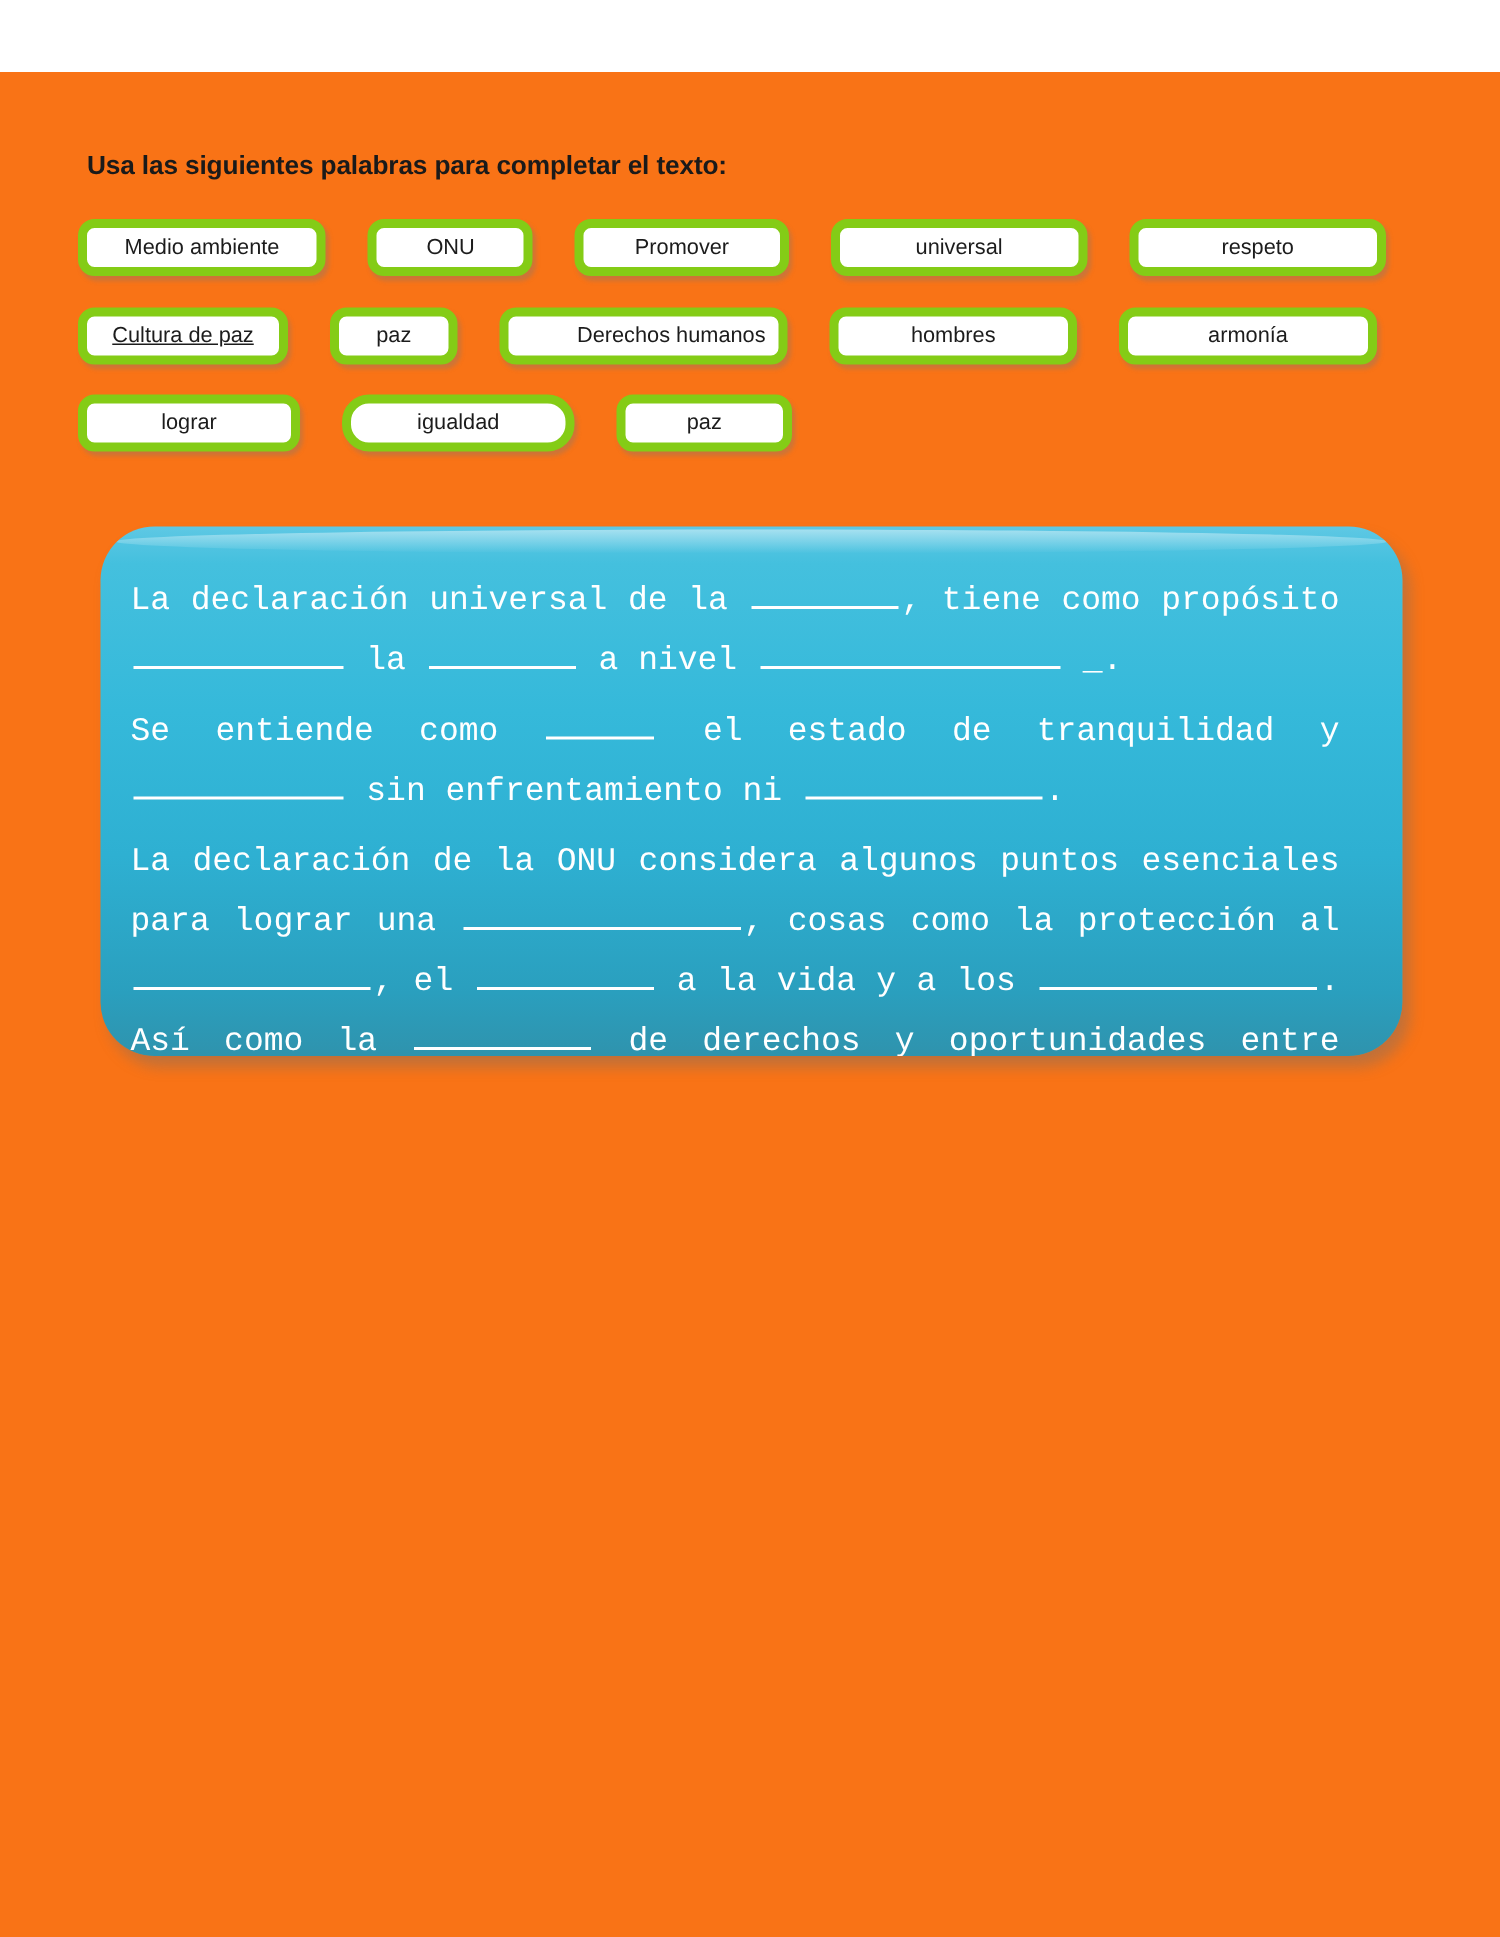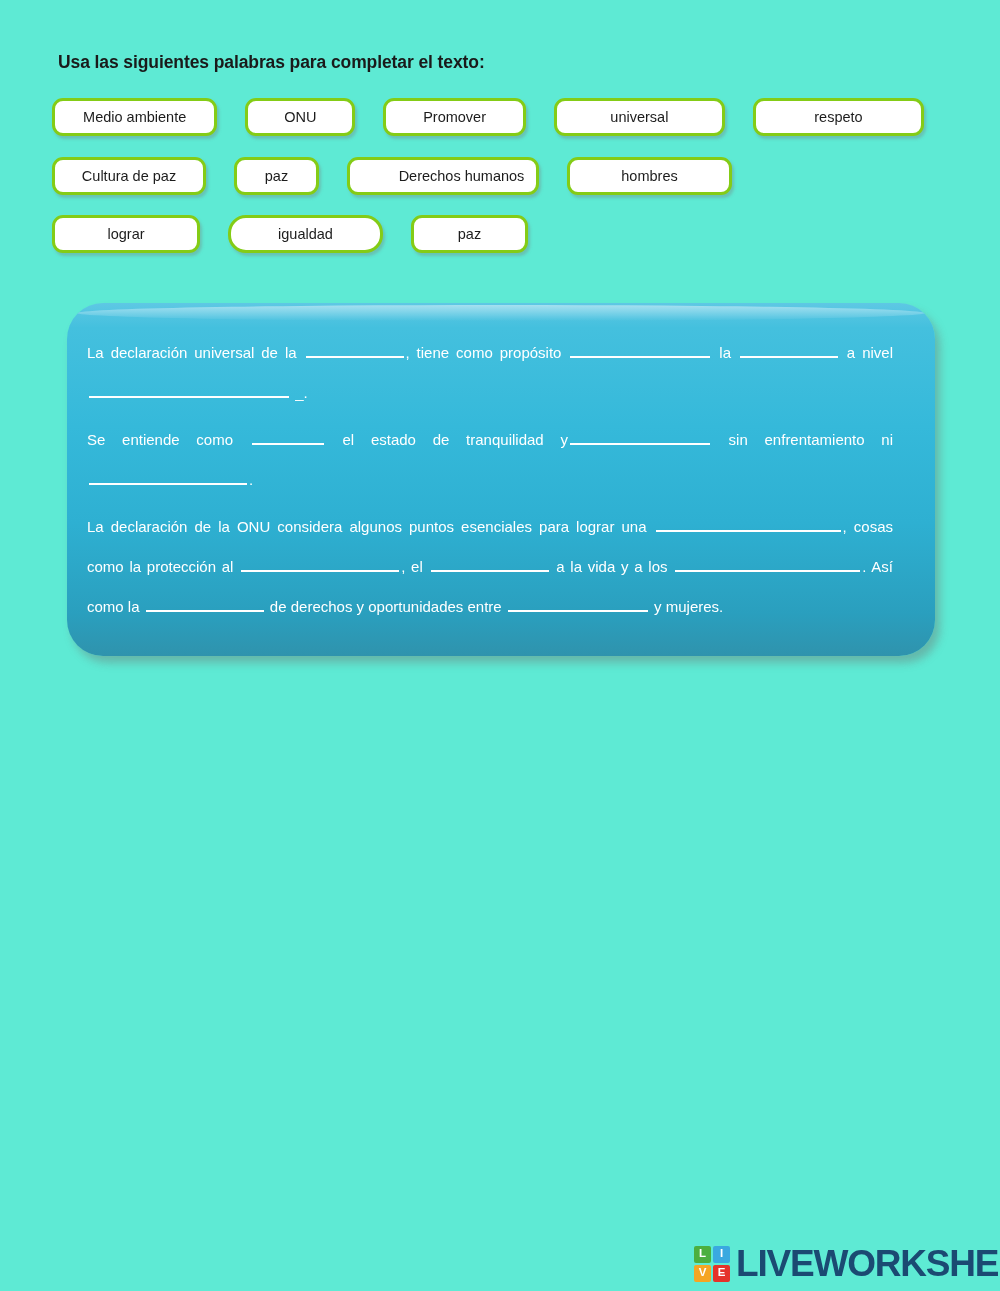--- a/index.html
+++ b/index.html
@@ -12,21 +12,22 @@
     width: 1000px;
     height: 1291px;
     position: relative;
     font-family: "Liberation Sans", sans-serif;
     overflow: hidden;
   }
 
   .sheet {
     position: absolute;
     inset: 0;
-    background: #5eead4;
+    background: #f97316;
+    margin-top: 48px;
   }
 
   
   .instruction {
     position: absolute;
     left: 58px;
     top: 52px;
     font-size: 17.5px;
     font-weight: bold;
     color: #1a1a1a;
@@ -44,21 +45,21 @@
   .wb-row {
     display: flex;
     align-items: flex-start;
     margin-bottom: 18px;
   }
   .wb-row.r1 { margin-bottom: 21px; }
   .wb-row.r2 { margin-bottom: 20px; }
 
   .pill {
     background: #ffffff;
-    border: 3px solid #84cc16;
+    border: 6px solid #84cc16;
     border-radius: 11px;
     color: #1c1c1c;
     font-size: 14.5px;
     font-family: "Liberation Sans", sans-serif;
     display: flex;
     align-items: center;
     justify-content: center;
     height: 38px;
     box-shadow: 2px 3px 3px rgba(120,120,120,0.35);
     white-space: nowrap;
@@ -98,23 +99,23 @@
     background: linear-gradient(to bottom, rgba(255,255,255,0.45), rgba(255,255,255,0));
     pointer-events: none;
   }
 
   .panel-body {
     position: relative;
     padding: 30px 42px 0 20px;
   }
   .para {
     color: #ffffff;
-    font-size: 15px;
+    font-size: 22px;
     line-height: 40px;
-    font-family: Liberation Sans, sans-serif;
+    font-family: Liberation Mono, monospace;
     margin: 0 0 7px 0;
     text-align: justify;
     text-justify: inter-word;
   }
   .para:last-child { margin-bottom: 0; }
 
   .blank {
     display: inline-block;
     border-bottom: 2px solid #ffffff;
     vertical-align: baseline;
@@ -175,24 +176,25 @@
 
   <div class="wordbank">
     <div class="wb-row r1">
         <div class="pill" style="width: 172px; margin-right: 28px;">Medio ambiente</div>
         <div class="pill" style="width: 114px; margin-right: 28px;">ONU</div>
         <div class="pill" style="width: 148px; margin-right: 28px;">Promover</div>
         <div class="pill" style="width: 178px; margin-right: 28px;">universal</div>
         <div class="pill" style="width: 178px; margin-right: 28px;">respeto</div>
       </div>
     <div class="wb-row r2">
-        <div class="pill" style="width: 154px; margin-right: 28px;">Cultura de paz</div>
+        <div class="pill" style="width: 140px; margin-right: 28px; text-decoration: underline;">Cultura de paz</div>
         <div class="pill" style="width: 85px; margin-right: 28px;">paz</div>
         <div class="pill" style="width: 192px; margin-right: 28px; padding-left: 47px;">Derechos humanos</div>
         <div class="pill" style="width: 165px; margin-right: 28px;">hombres</div>
+        <div class="pill" style="width: 172px; margin-right: 28px;">armonía</div>
       </div>
     <div class="wb-row r3">
         <div class="pill" style="width: 148px; margin-right: 28px;">lograr</div>
         <div class="pill" style="width: 155px; margin-right: 28px; border-radius: 18px;">igualdad</div>
         <div class="pill" style="width: 117px; margin-right: 28px;">paz</div>
       </div>
   </div>
 
   <div class="panel-wrap">
     <div class="panel">

